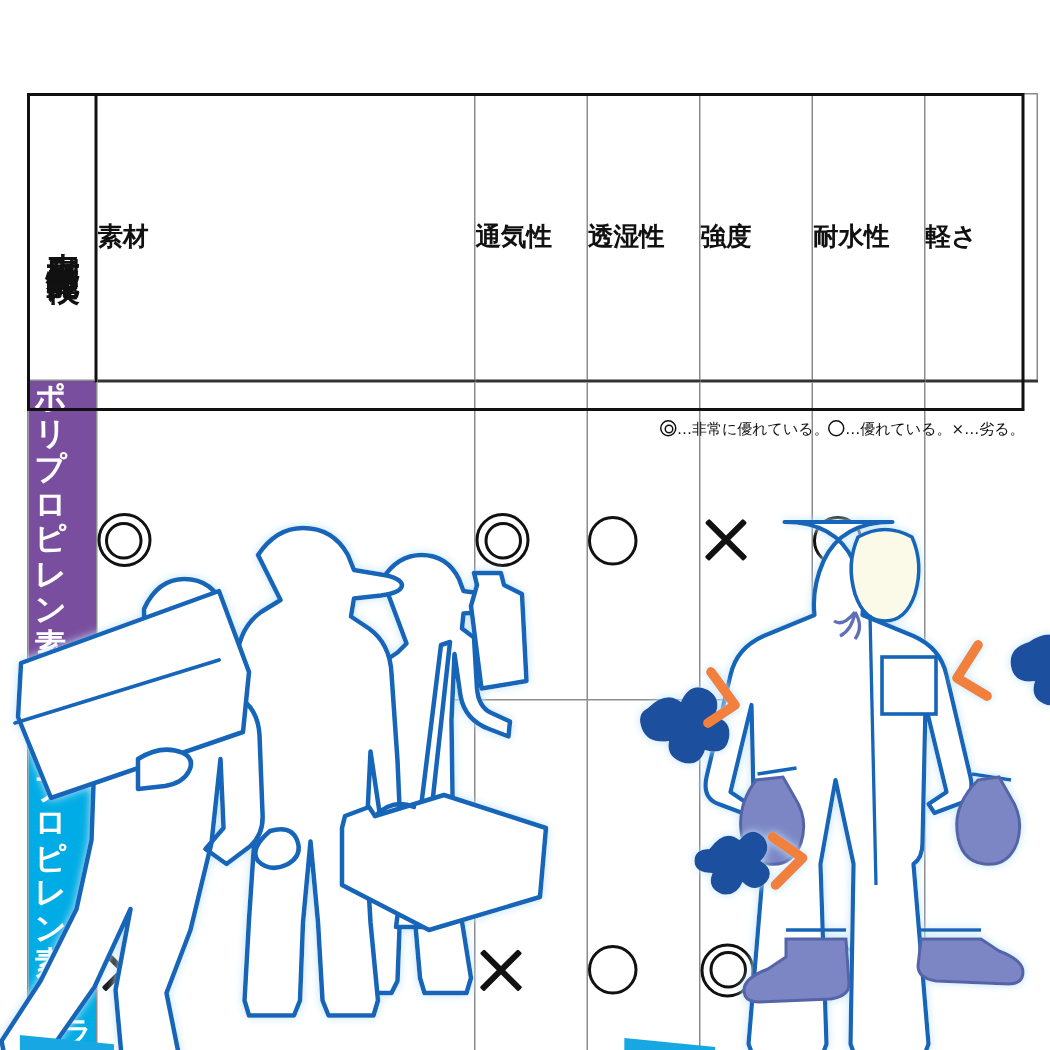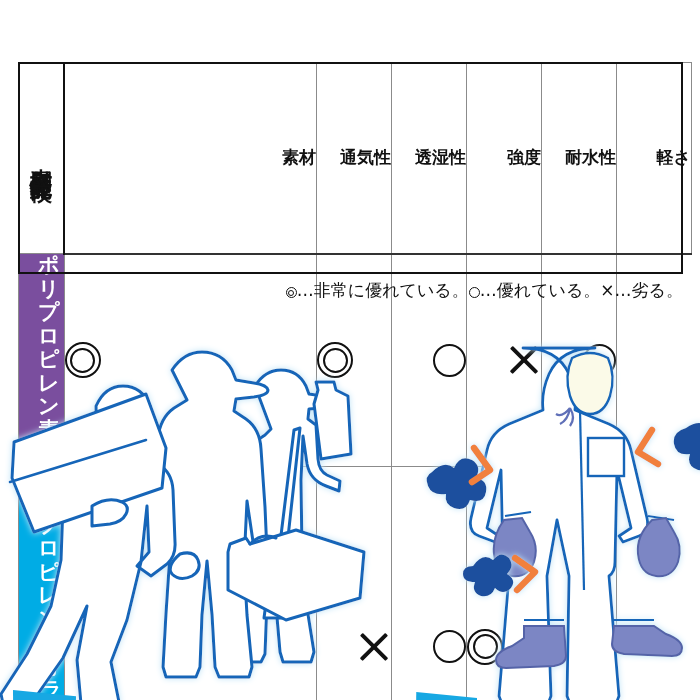--- a/index.html
+++ b/index.html
@@ -18,21 +18,21 @@
     width:665px; height:212px;
   }
   table.cmp{
     border-collapse:collapse;
     width:665px; height:212px;
     table-layout:fixed;
   }
   table.cmp td, table.cmp th{
     border:1px solid #8b8b8b;
     padding:0;
-    text-align:right;
+    text-align:left;
     vertical-align:middle;
     margin-top:10px;
   }
   
   table.cmp{
     outline:none;
   }
   #comparison-section::after{
     content:"";
     position:absolute; left:0; top:0;
@@ -121,21 +121,21 @@
     width:36px;height:4.2px;background:#111;
     border-radius:1px;
   }
   .sym-cross::before{transform:translate(-50%,-50%) rotate(45deg);}
   .sym-cross::after{transform:translate(-50%,-50%) rotate(-45deg);}
 
   
   #legend{
     position:absolute;
     right:17px; top:279px;
-    font-size:17px;
+    font-size:10px;
     color:#111;
     font-family:"DejaVu Sans",sans-serif;
     letter-spacing:0px;
     white-space:nowrap;
   }
   .lg-sym{display:inline-block;vertical-align:-2px;}
   .lg-d{width:11px;height:11px;border-radius:50%;border:1.4px solid #111;box-sizing:border-box;position:relative;}
   .lg-d::after{content:"";position:absolute;left:50%;top:50%;transform:translate(-50%,-50%);width:6px;height:6px;border-radius:50%;border:1.2px solid #111;box-sizing:border-box;}
   .lg-c{width:11px;height:11px;border-radius:50%;border:1.4px solid #111;box-sizing:border-box;}
 

